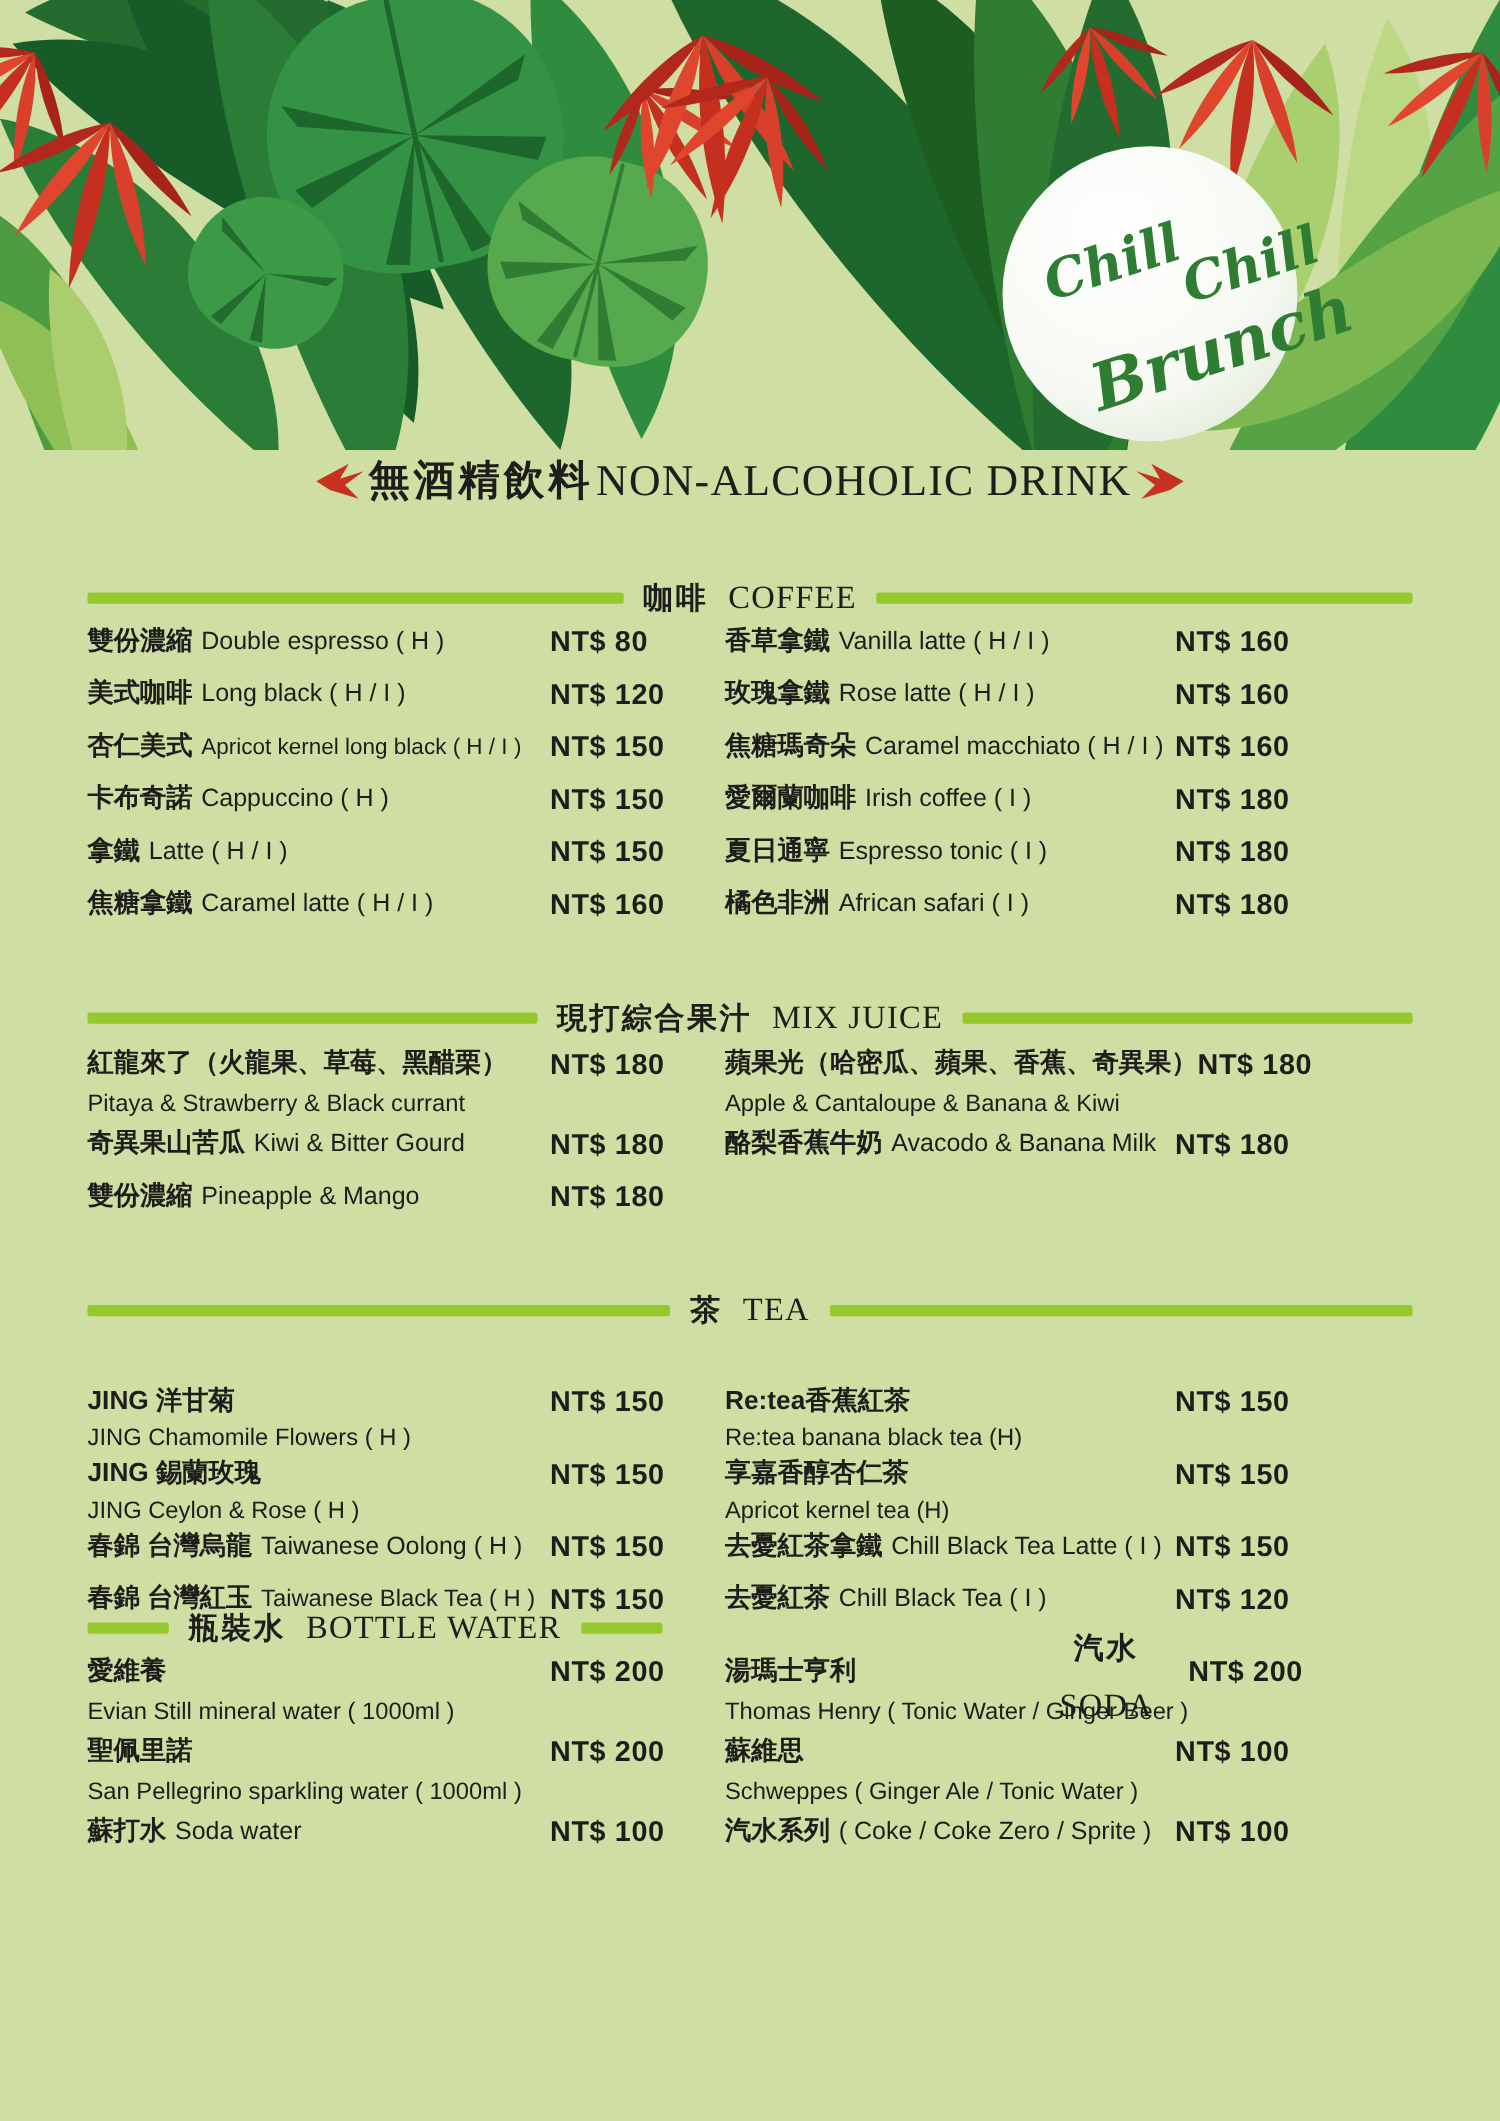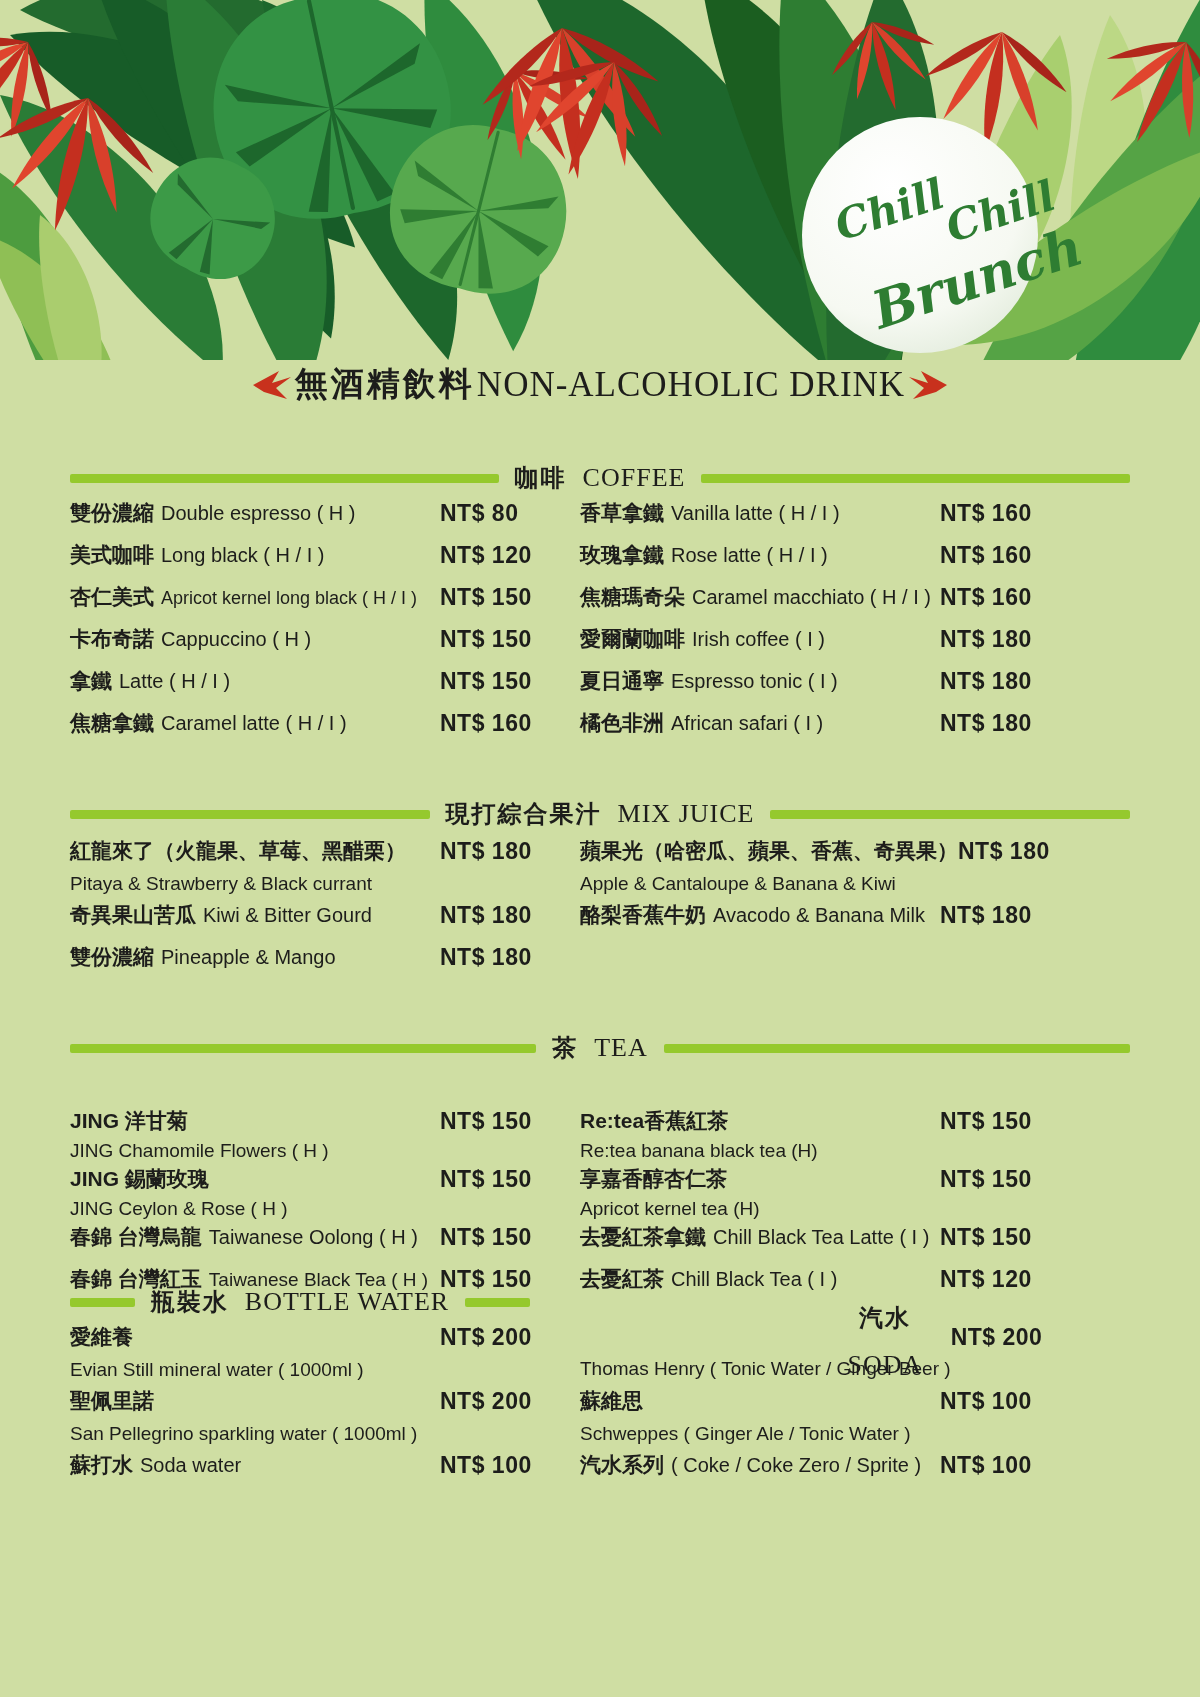--- a/index.html
+++ b/index.html
@@ -307,20 +307,21 @@
           <div class="price">NT$ 200</div>
           <div class="sub">San Pellegrino sparkling water ( 1000ml )</div>
         </div>
       <div class="item r1">
           <div class="main"><span class="zh">蘇打水</span><span class="en">Soda water</span></div>
           <div class="price">NT$ 100</div>
         </div>
     </div>
     <div class="col col-r">
       <div class="item r2">
+          <div class="main"><span class="zh">湯瑪士亨利</span></div>
           <div class="price">NT$ 200</div>
           <div class="sub">Thomas Henry ( Tonic Water / Ginger Beer )</div>
         </div>
       <div class="item r2">
           <div class="main"><span class="zh">蘇維思</span></div>
           <div class="price">NT$ 100</div>
           <div class="sub">Schweppes ( Ginger Ale / Tonic Water )</div>
         </div>
       <div class="item r1">
           <div class="main"><span class="zh">汽水系列</span><span class="en">( Coke / Coke Zero / Sprite )</span></div>

